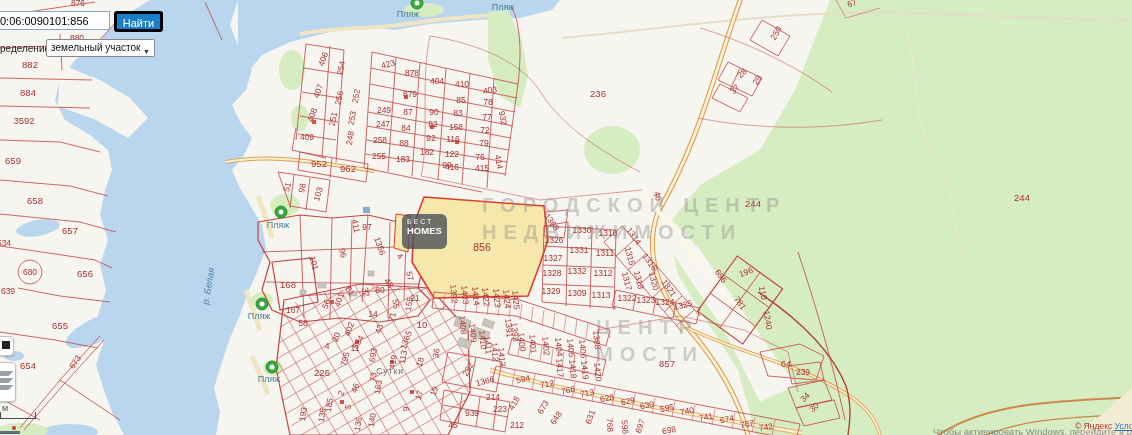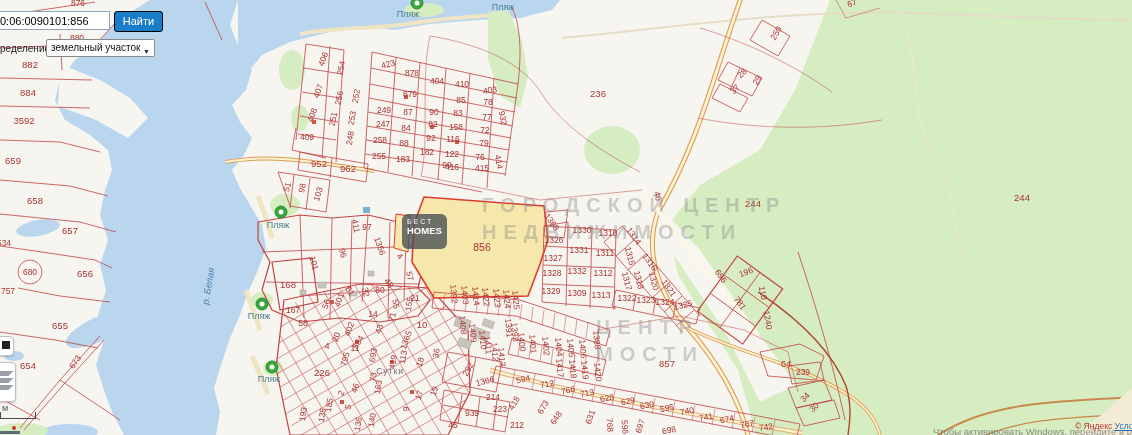--- a/index.html
+++ b/index.html
@@ -33,21 +33,21 @@
   #wm-tile1{ left:482px; top:192px; } #wm-tile2{ left:596px; top:314px; }
   .logo{ position:absolute; left:402px; top:214px; width:45px; height:35px;
     background:rgba(72,78,84,.78); border-radius:6px; color:#fff;
     padding:4px 0 0 5px; box-sizing:border-box; }
   .logo .l1{ font-size:7px; letter-spacing:2px; } .logo .l2{ font-size:9.5px; font-weight:bold; }
   
   #search-input{ position:absolute; left:-4px; top:11px; width:114px; height:19px;
     border:1px solid #8aa5bd; background:#fff; font-size:11px; padding:0 3px;
     font-family:"Liberation Sans", sans-serif; box-sizing:border-box;}
   #find-btn{ position:absolute; left:114px; top:11px; width:49px; height:21px;
-    background:var(--accent-blue); color:#fff; font-size:11px; border:1px solid #000000;
+    background:var(--accent-blue); color:#fff; font-size:11px; border:3px solid #000000;
     border-radius:3px; text-align:center; line-height:19px; cursor:pointer; box-sizing:border-box;}
   #filter-label{ position:absolute; left:0px; top:43px; font-size:10px; color:#222;}
   #filter-select{ position:absolute; left:46px; top:39px; width:109px; height:18px;
     background:#fff; border:1px solid #888; border-radius:2px; font-size:10px;
     line-height:16px; padding:0 4px; box-sizing:border-box; color:#111;}
   #filter-select .chev{ float:right; font-size:7px; margin-top:4px; color:#333;}
   
   .ctl{ position:absolute; background:#fff; border:1px solid #c2c2c2; border-radius:4px;
     box-shadow:0 1px 2px rgba(0,0,0,.2); }
   #ctl-square{ left:-8px; top:336px; width:20px; height:18px; }
@@ -204,21 +204,21 @@
       <span class="plabel" style="left: 78px; top: 3px;">876</span>
       <span class="plabel" style="left: 77px; top: 38px;">880</span>
       <span class="plabel s1" style="left: 30px; top: 64px;">882</span>
       <span class="plabel s1" style="left: 28px; top: 92px;">884</span>
       <span class="plabel s1" style="left: 24px; top: 120px;">3592</span>
       <span class="plabel s1" style="left: 13px; top: 160px;">659</span>
       <span class="plabel s1" style="left: 35px; top: 200px;">658</span>
       <span class="plabel s1" style="left: 70px; top: 230px;">657</span>
       <span class="plabel" style="left: 4px; top: 243px;">534</span>
       <span class="plabel" style="left: 30px; top: 272px;">680</span>
-      <span class="plabel" style="left: 8px; top: 291px;">757</span>
+      <span class="plabel" style="left: 8px; top: 291px;">639</span>
       <span class="plabel s1" style="left: 85px; top: 273px; text-align: center;">656</span>
       <span class="plabel s1" style="left: 60px; top: 325px;">655</span>
       <span class="plabel s1" style="left: 28px; top: 365px;">654</span>
       <span class="plabel" style="left: 75px; top: 362px; transform: translate(-50%, -50%) rotate(-55deg);">673</span>
       <span class="plabel" style="left: 323px; top: 59px; transform: translate(-50%, -50%) rotate(-70deg);">406</span>
       <span class="plabel" style="left: 341px; top: 68px; transform: translate(-50%, -50%) rotate(-78deg);">254</span>
       <span class="plabel" style="left: 388px; top: 64px; transform: translate(-50%, -50%) rotate(-15deg);">423</span>
       <span class="plabel" style="left: 412px; top: 73px;">878</span>
       <span class="plabel" style="left: 437px; top: 81px;">404</span>
       <span class="plabel" style="left: 462px; top: 84px;">410</span>

